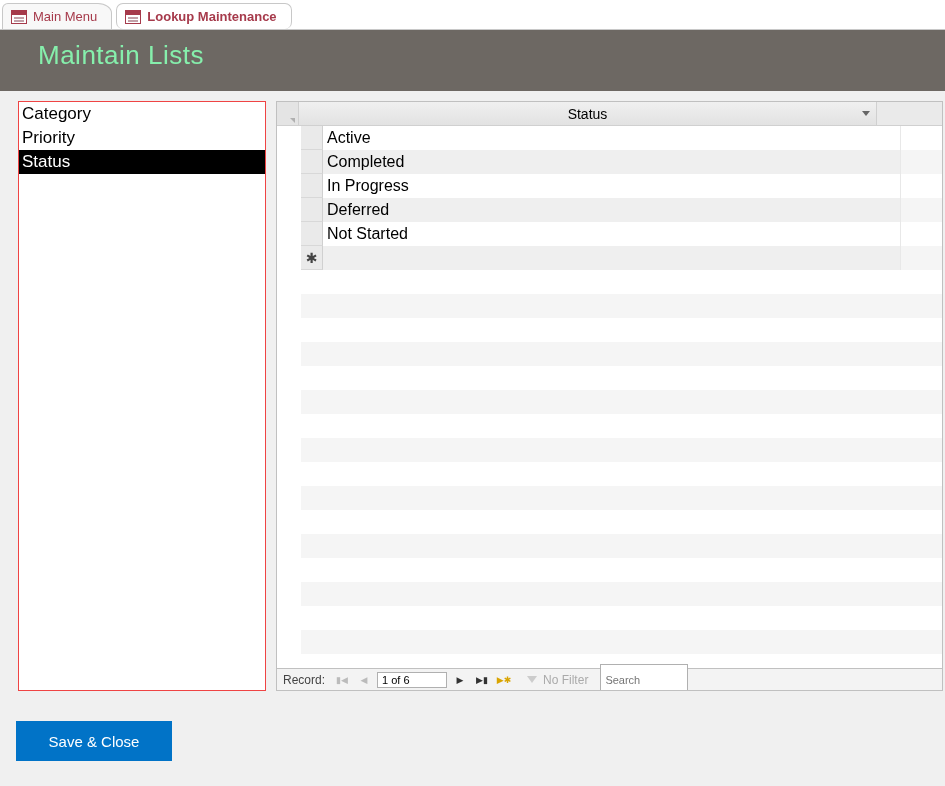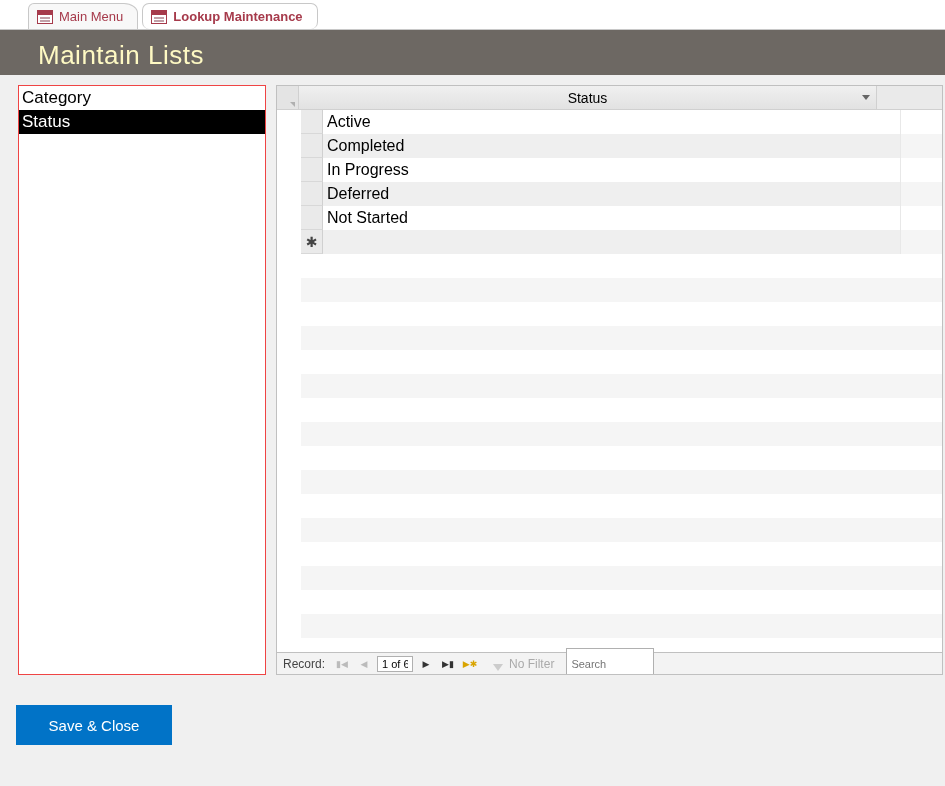--- a/index.html
+++ b/index.html
@@ -10,21 +10,21 @@
       width: 945px;
       height: 786px;
       overflow: hidden;
     }
     
     .tabbar {
       display: flex;
       align-items: flex-end;
       background: #fff;
       height: 30px;
-      padding-left: 28px;
+      padding-left: 2px;
       border-bottom: 1px solid #c8c8c8;
     }
     .tab {
       display: flex;
       align-items: center;
       gap: 6px;
       padding: 4px 14px 4px 8px;
       border: 1px solid #c8c8c8;
       border-bottom: none;
       border-top-left-radius: 6px;
@@ -60,24 +60,24 @@
       position: absolute;
       left: 2px; right: 2px; top: 6px;
       height: 2px;
       background: #c2a0a8;
       box-shadow: 0 3px 0 #c2a0a8;
     }
 
     
     .header-band {
       background: #6d6863;
-      color: #fef9c3;
+      color: #86efac;
       font-size: 26px;
       font-weight: 300;
-      padding: 10px 18px 4px 38px;
+      padding: 10px 18px 20px 38px;
       letter-spacing: 0.5px;
     }
 
     
     .content {
       display: flex;
       gap: 10px;
       padding: 10px 2px 0 18px;
       height: 600px;
     }
@@ -202,30 +202,30 @@
       width: 18px; height: 16px;
       display: inline-flex;
       align-items: center;
       justify-content: center;
       font-size: 9px;
       color: #333;
       cursor: pointer;
     }
     .nav-btn.disabled { color: #bbb; cursor: default; }
     .record-input {
-      width: 36px;
+      width: 70px;
       height: 16px;
       border: 1px solid #b0b0b0;
       background: #fff;
       font-size: 11px;
       padding: 0 4px;
     }
     .filter-seg {
       display: flex;
-      align-items: flex-end;
+      align-items: center;
       gap: 4px;
       margin-left: 10px;
       color: #aaa;
     }
     .funnel-icon {
       width: 0; height: 0;
       border-left: 5px solid transparent;
       border-right: 5px solid transparent;
       border-top: 7px solid #ccc;
       margin-right:2px;
@@ -269,20 +269,21 @@
     <span>Lookup Maintenance</span>
   </div>
 </div>
 
 <div class="header-band">Maintain Lists</div>
 
 <div class="content">
 
   <div class="list-panel">
     <div class="list-item">Category</div>
+    <div class="list-item">Priority</div>
     <div class="list-item selected">Status</div>
   </div>
 
   <div class="datasheet-panel">
     <div class="ds-header">
       <div class="sel-col"></div>
       <div class="col-head">
         <span>Status</span>
         <span class="dd-arrow"></span>
       </div>

